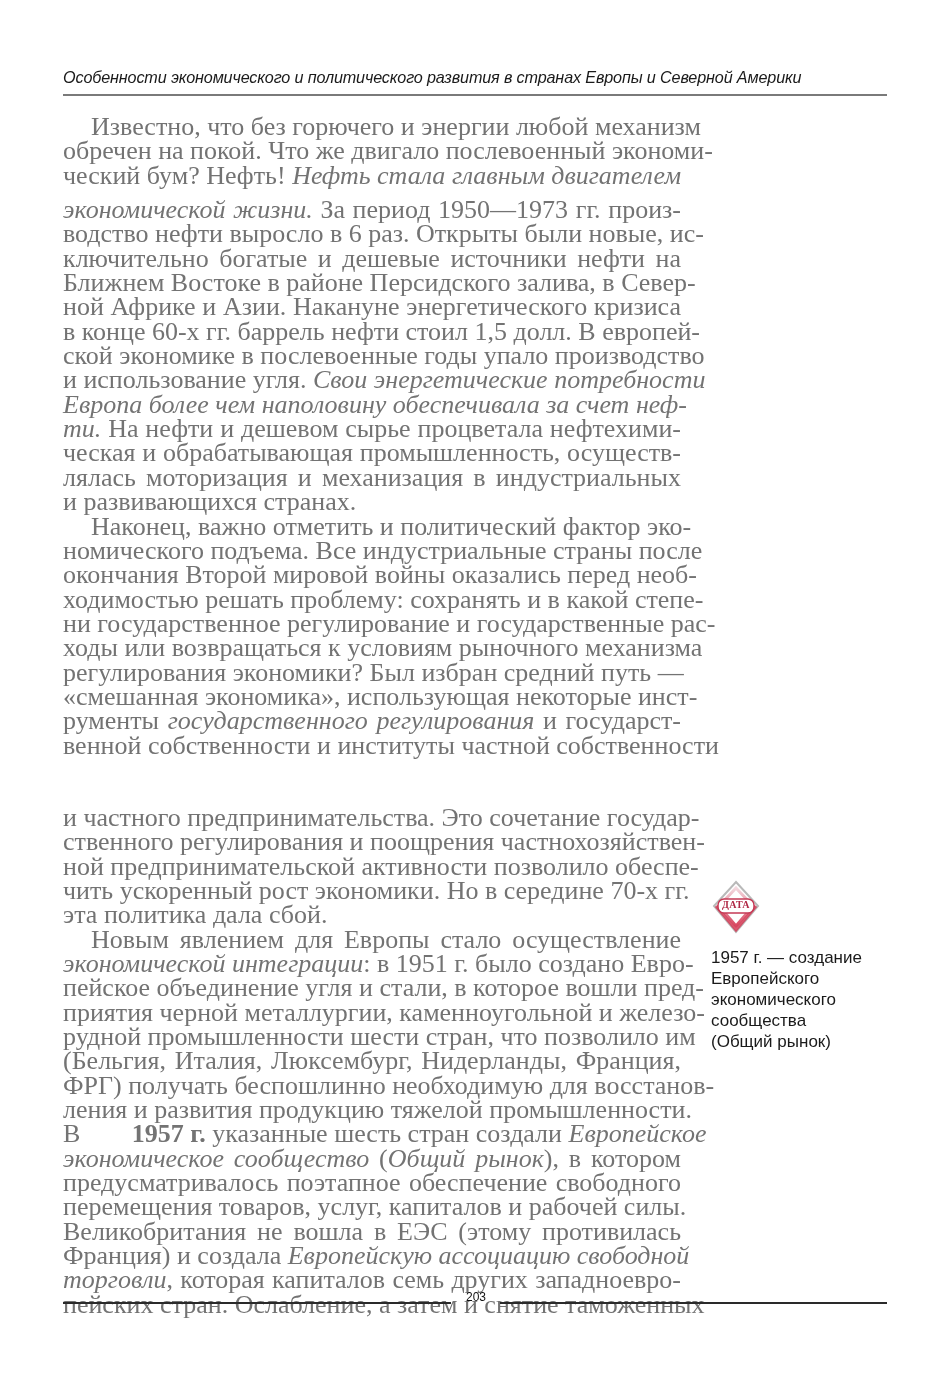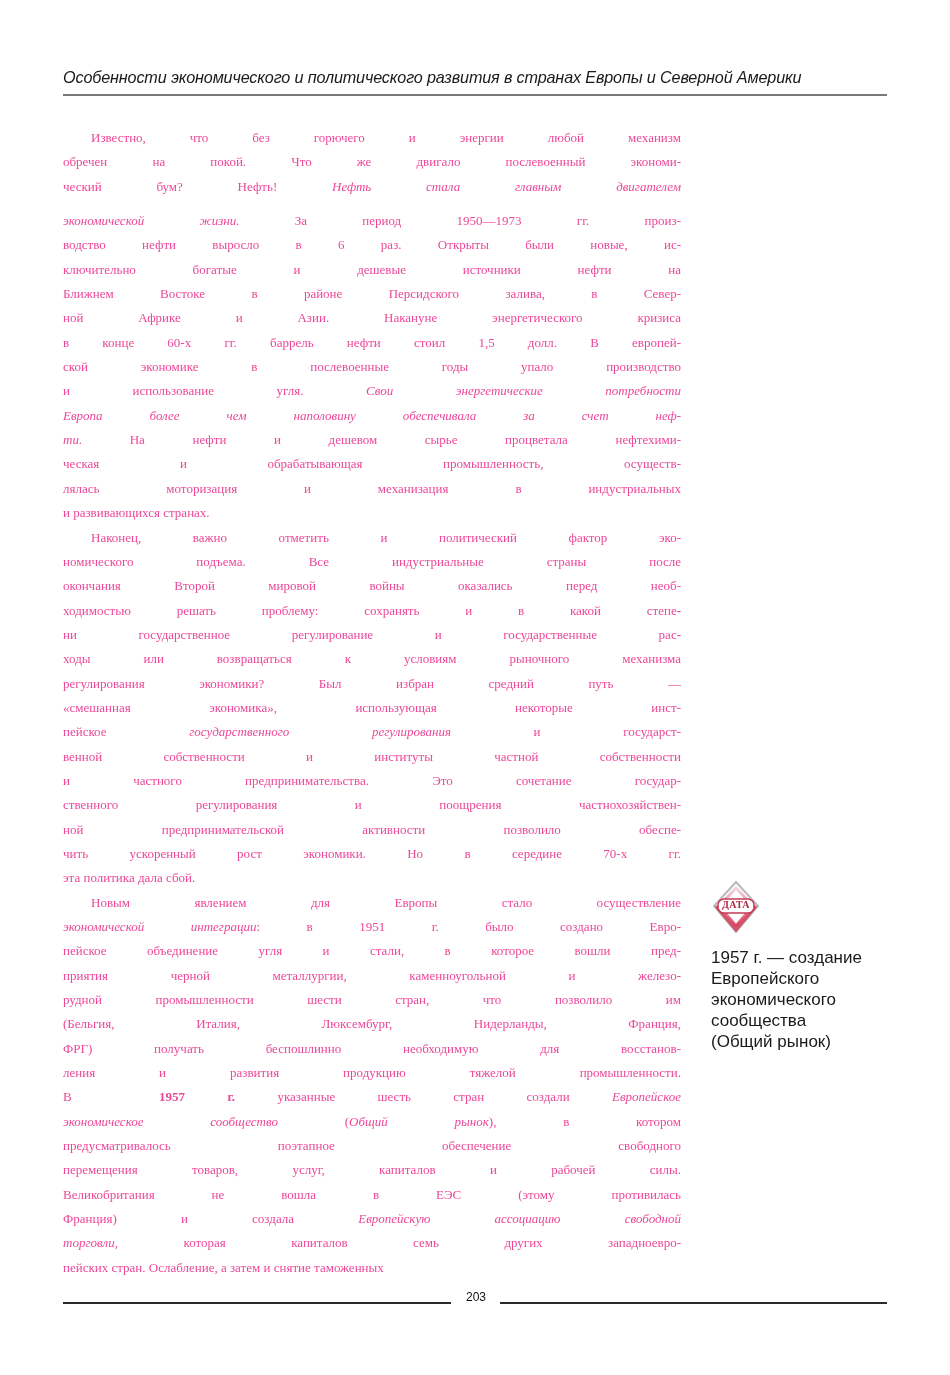--- a/index.html
+++ b/index.html
@@ -4,23 +4,23 @@
 <style>
   html, body { margin: 0; padding: 0; background: #ffffff; }
   body { width: 950px; height: 1375px; position: relative; overflow: hidden; }
   .running-head {
     position: absolute; left: 63px; top: 68px; width: 824px;
     font-family: "Liberation Sans", sans-serif; font-style: italic;
     font-size: 16.2px; color: #1a1a1a; white-space: nowrap; letter-spacing: -0.15px;
   }
   .head-rule { position: absolute; left: 63px; top: 94px; width: 824px; height: 2px; background: #7a7a7a; }
   .text-column {
-    position: absolute; left: 63px; top: 126px; width: 618px;
-    font-family: "Liberation Serif", serif; font-size: 13px; line-height: 24.35px;
-    color: #ec4899; text-align: justify; hyphens: manual;
+    position: absolute; left: 63px; top: 115px; width: 618px;
+    font-family: "Liberation Serif", serif; font-size: 26px; line-height: 24.35px;
+    color: #737373; text-align: justify; hyphens: manual;
   }
   .text-column p { margin: 0; text-indent: 28px; }
   .text-column .line { display: block; text-align: justify; text-align-last: justify; white-space: nowrap; }
   .text-column .line.last { text-align-last: left; }
   em { font-style: italic; }
   b { font-weight: bold; margin-left: 45px; }
   .date-marker { position: absolute; left: 712px; top: 880px; width: 48px; height: 56px; }
   .sidebar-note {
     position: absolute; left: 711px; top: 947px; width: 185px;
     font-family: "Liberation Sans", sans-serif; font-size: 17px; line-height: 21px; color: #1a1a1a;
@@ -59,23 +59,23 @@
     </p>
     <p>
       <span class="line" style="text-indent: 28px;"><span>Наконец, важно отметить и политический фактор эко-</span></span>
       <span class="line" style="text-indent: 0px;"><span>номического подъема. Все индустриальные страны после</span></span>
       <span class="line" style="text-indent: 0px;"><span>окончания Второй мировой войны оказались перед необ-</span></span>
       <span class="line" style="text-indent: 0px;"><span>ходимостью решать проблему: сохранять и в какой степе-</span></span>
       <span class="line" style="text-indent: 0px;"><span>ни государственное регулирование и государственные рас-</span></span>
       <span class="line" style="text-indent: 0px;"><span>ходы или возвращаться к условиям рыночного механизма</span></span>
       <span class="line" style="text-indent: 0px;"><span>регулирования экономики? Был избран средний путь —</span></span>
       <span class="line" style="text-indent: 0px;"><span>«смешанная экономика», использующая некоторые инст-</span></span>
-      <span class="line" style="text-indent: 0px;"><span>пейское </span><em>государственного регулирования</em><span> и государст-</span></span>
+      <span class="line" style="text-indent: 0px;"><span>рументы </span><em>государственного регулирования</em><span> и государст-</span></span>
       <span class="line" style="text-indent: 0px;"><span>венной собственности и институты частной собственности</span></span>
-      <span class="line" style="text-indent: 0px;"><span>и частного предпринимательства. Это сочетание государ-</span></span>
+      <span class="line" style="text-indent: 0px; margin-top: 48px;"><span>и частного предпринимательства. Это сочетание государ-</span></span>
       <span class="line" style="text-indent: 0px;"><span>ственного регулирования и поощрения частнохозяйствен-</span></span>
       <span class="line" style="text-indent: 0px;"><span>ной предпринимательской активности позволило обеспе-</span></span>
       <span class="line" style="text-indent: 0px;"><span>чить ускоренный рост экономики. Но в середине 70-х гг.</span></span>
       <span class="line last" style="text-indent: 0px;"><span>эта политика дала сбой.</span></span>
     </p>
     <p>
       <span class="line" style="text-indent: 28px;"><span>Новым явлением для Европы стало осуществление</span></span>
       <span class="line" style="text-indent: 0px;"><em>экономической интеграции</em><span>: в 1951 г. было создано Евро-</span></span>
       <span class="line" style="text-indent: 0px;"><span>пейское объединение угля и стали, в которое вошли пред-</span></span>
       <span class="line" style="text-indent: 0px;"><span>приятия черной металлургии, каменноугольной и железо-</span></span>

